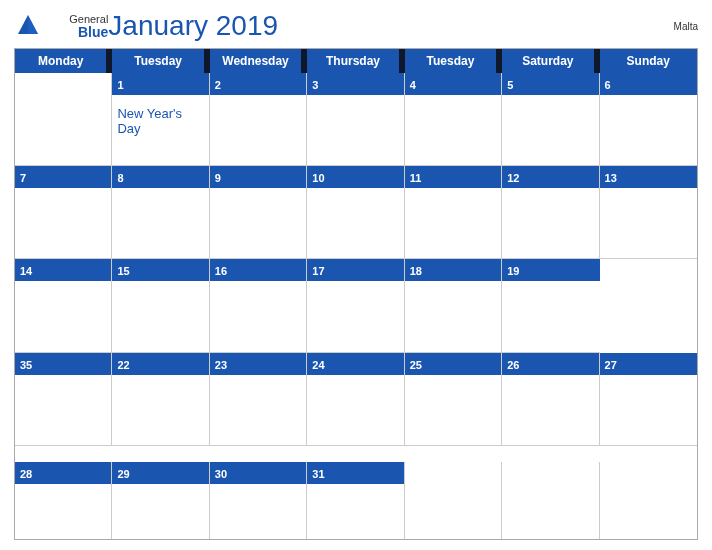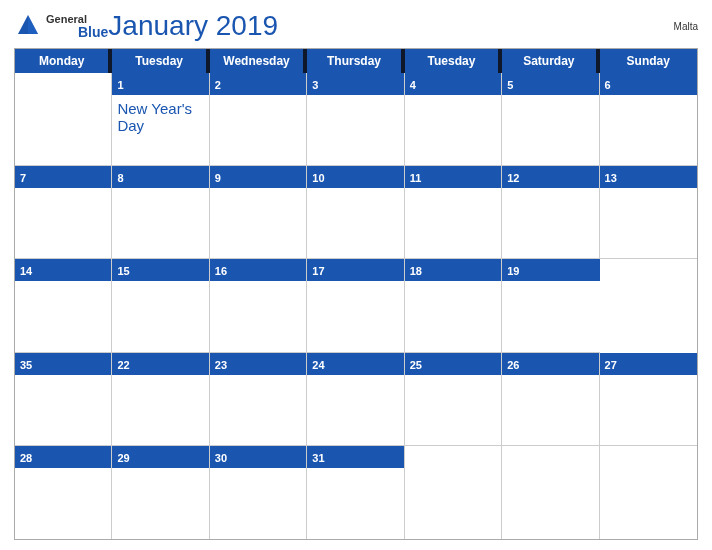--- a/index.html
+++ b/index.html
@@ -28,21 +28,22 @@
 
     .logo-text {
       display: flex;
       flex-direction: column;
       line-height: 1;
     }
 
     .logo-general {
       font-size: 11px;
       color: #333;
-      font-weight: bold;
+      font-weight: normal;
+      text-align: right;
     }
 
     .logo-blue {
       font-size: 14px;
       color: #1a56b0;
       font-weight: bold;
       padding-left: 32px;
     }
 
     .logo-icon {
@@ -77,21 +78,21 @@
       grid-template-columns: repeat(7, 1fr);
       background: #1a56b0;
     }
 
     .cal-header-cell {
       color: #fff;
       font-size: 12px;
       font-weight: bold;
       text-align: center;
       padding: 5px 2px;
-      border-right: 4px solid #0f172a;
+      border-right: 6px solid #0f172a;
     }
 
     .cal-header-cell:last-child {
       border-right: none;
     }
 
     .cal-body {
       flex: 1;
       display: flex;
       flex-direction: column;
@@ -111,38 +112,39 @@
       display: flex;
       flex-direction: column;
     }
 
     .cal-cell:last-child {
       border-right: none;
     }
 
     .cal-row:last-child .cal-cell {
       border-bottom: none;
+      margin-top: 16px;
     }
 
     .day-number-row {
       background: #1a56b0;
       margin: -3px -5px 2px -5px;
       padding: 2px 5px;
     }
 
     .day-number {
       color: #fff;
       font-size: 11px;
       font-weight: bold;
     }
 
     .holiday-label {
-      font-size: 15px;
+      font-size: 13px;
       color: #1a56b0;
-      margin-top: 3px;
+      margin-top: 9px;
     }
 
     .cal-cell.empty {
       background: #fff;
     }
   </style>
 </head>
 <body>
 
 <div class="header">

